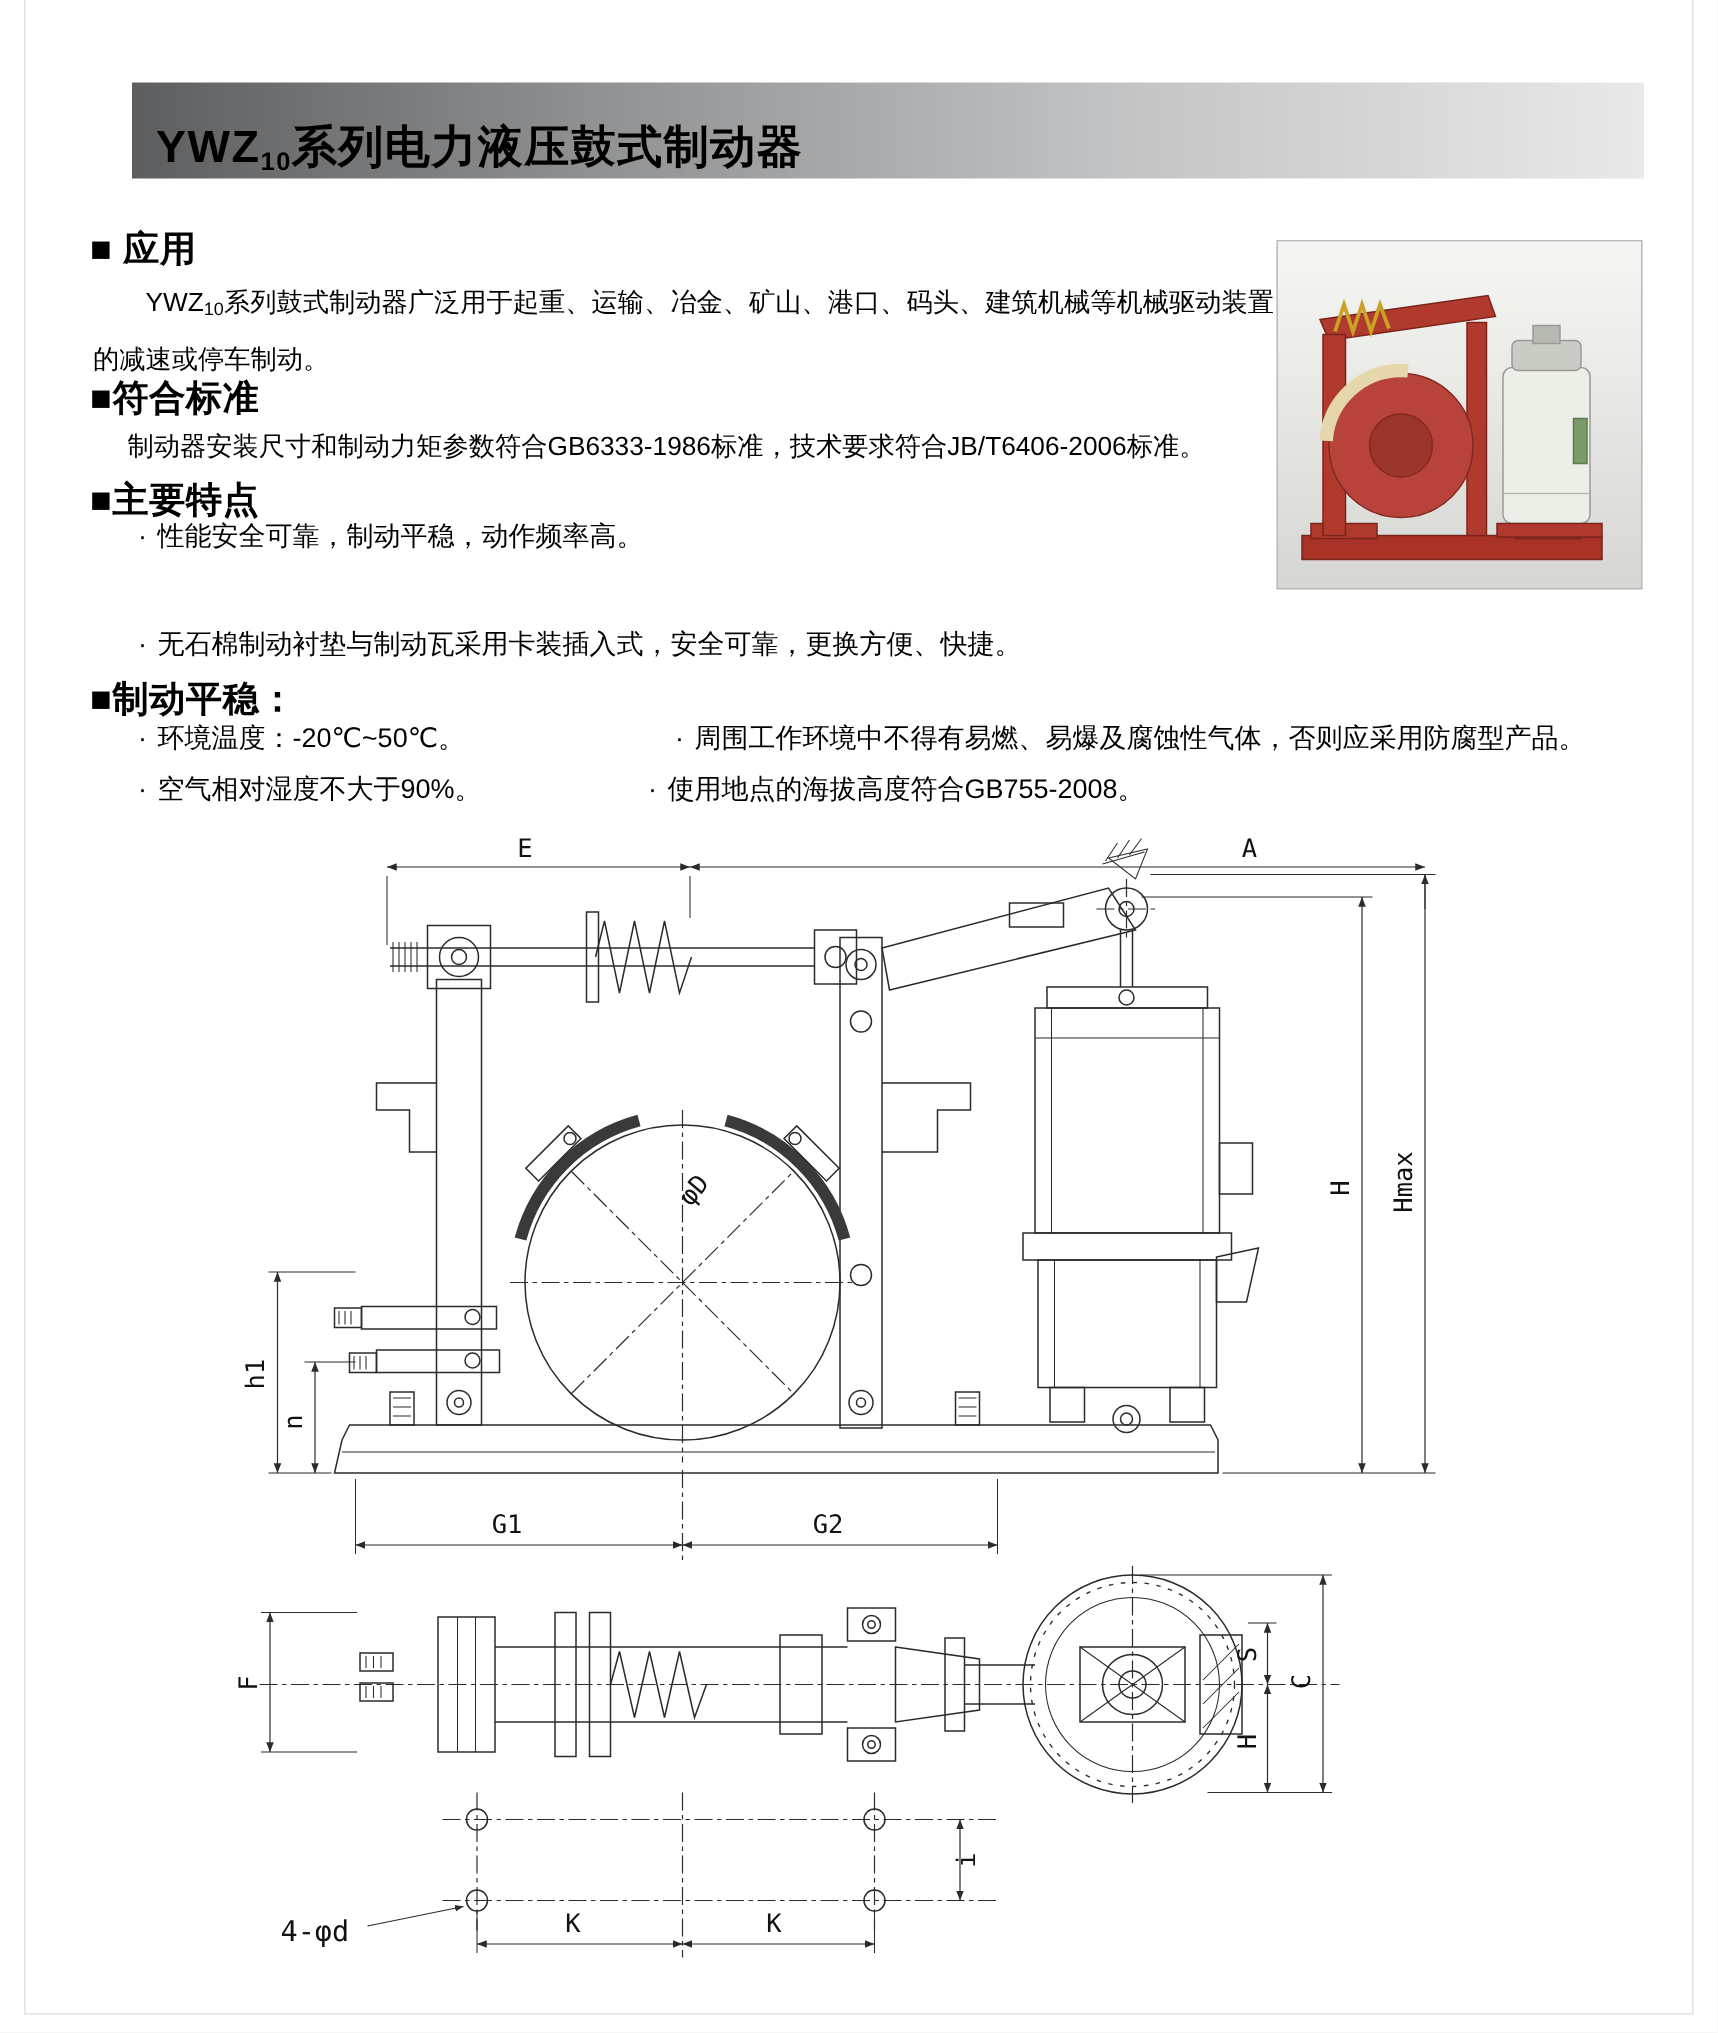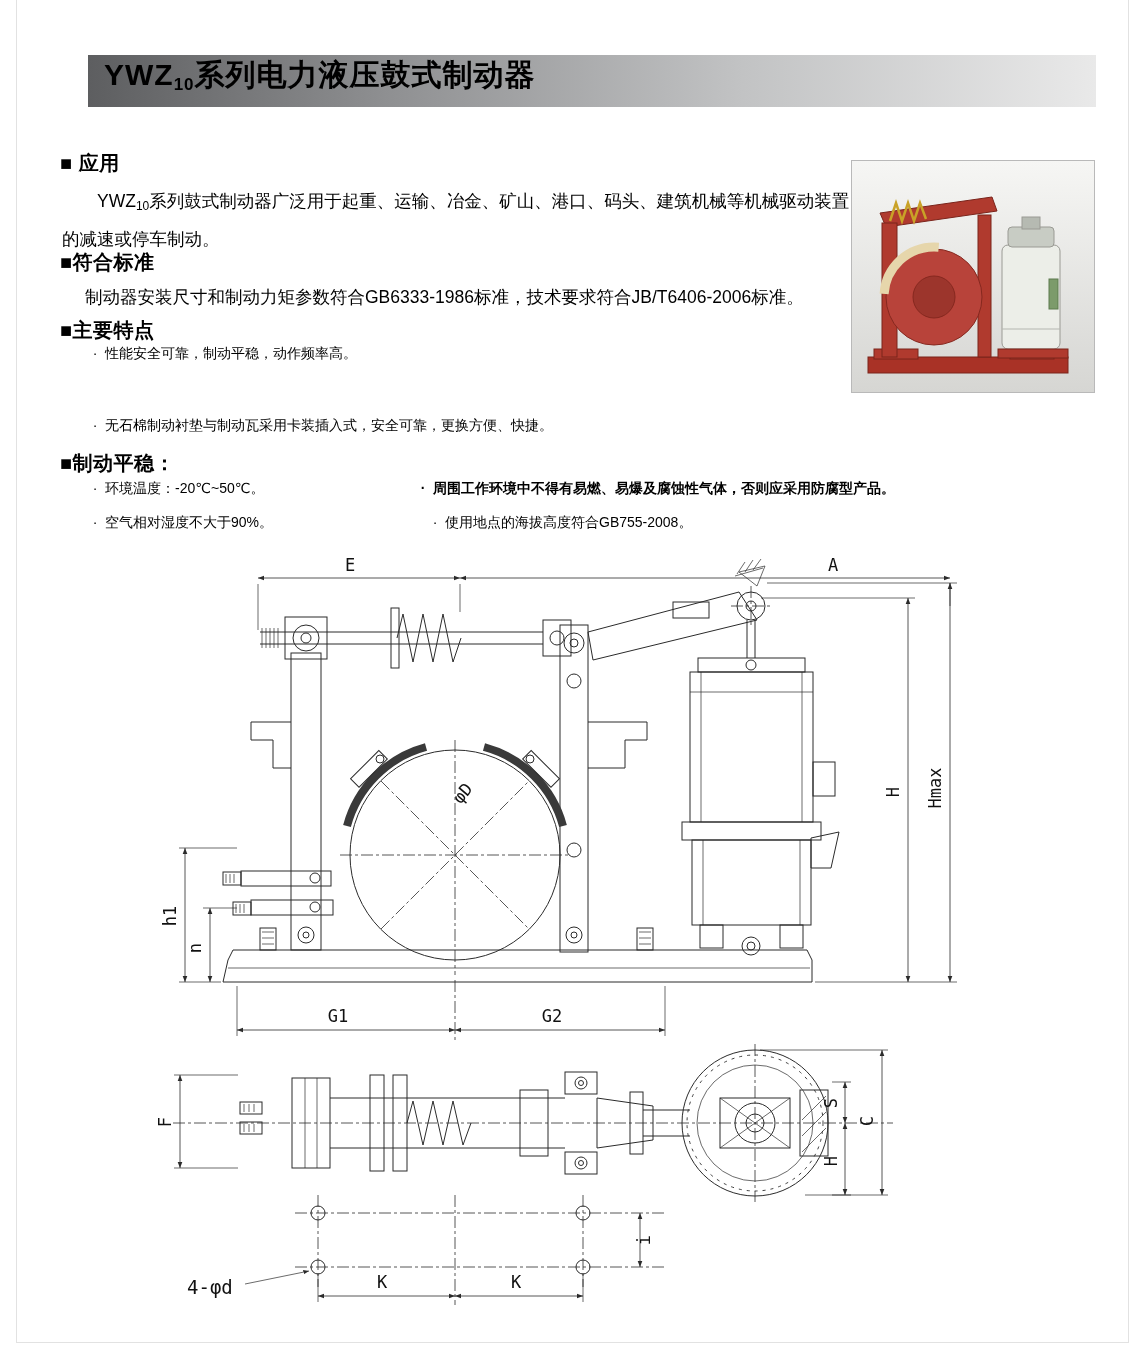--- a/index.html
+++ b/index.html
@@ -7,30 +7,30 @@
     position:relative; width:1145px; height:1355px; background:#ffffff;
     font-family:"Liberation Sans","DejaVu Sans",sans-serif; color:#000;
     overflow:hidden; margin:0 auto;
   }
   .page-edge {
     position:absolute; left:16px; right:16px; top:0; bottom:12px;
     border-left:1px solid #e2e2e2; border-right:1px solid #e2e2e2; border-bottom:1px solid #e2e2e2;
     pointer-events:none;
   }
   .header {
-    position:absolute; left:88px; top:55px; width:1008px; height:52px;
+    position:absolute; left:88px; top:55px; width:1008px; height:64px;
     background:linear-gradient(90deg,#5d5e60 0%,#8f9092 30%,#c2c3c4 65%,#e9e9e9 100%);
-    display:flex; align-items:flex-start; padding-left:16px; box-sizing:border-box;
+    display:flex; align-items:flex-end; padding-left:16px; box-sizing:border-box;
   }
   .title { font-size:30px; font-weight:700; color:#000; letter-spacing:1px; white-space:nowrap; }
   .title .sub { font-size:17px; vertical-align:-5px; }
 
-  .sec-heading { position:absolute; left:60px; font-size:20px; font-weight:700; letter-spacing:0.5px; white-space:nowrap; }
+  .sec-heading { position:absolute; left:60px; font-size:24px; font-weight:700; letter-spacing:0.5px; white-space:nowrap; }
   .para { position:absolute; font-size:17.5px; line-height:33px; }
-  .item { position:absolute; font-size:14px; white-space:nowrap; }
+  .item { position:absolute; font-size:18px; white-space:nowrap; }
   .item .bullet { display:inline-block; width:20px; text-align:center; }
 
   .photo-box {
     position:absolute; left:851px; top:160px; width:244px; height:233px;
     border:1px solid #b9b9b9; background:#ececea; box-sizing:border-box;
   }
   .photo-box svg { display:block; }
 
   .drawing { position:absolute; left:145px; top:550px; }
   svg .ln  { stroke:#2b2b2b; stroke-width:1; fill:none; }
@@ -63,21 +63,21 @@
   <div class="sec-heading" style="top:249px;">■符合标准</div>
   <div class="para" style="left:85px; top:281px; width:770px;">制动器安装尺寸和制动力矩参数符合GB6333-1986标准，技术要求符合JB/T6406-2006标准。</div>
 
   <div class="sec-heading" style="top:317px;">■主要特点</div>
   <div class="item" style="left:85px; top:345px;"><span class="bullet">·</span><span>性能安全可靠，制动平稳，动作频率高。</span></div>
   <div class="item" style="left:85px; top:417px;"><span class="bullet">·</span><span>无石棉制动衬垫与制动瓦采用卡装插入式，安全可靠，更换方便、快捷。</span></div>
 
   <div class="sec-heading" style="top:450px;">■制动平稳：</div>
   <div class="item" style="left:85px; top:480px;"><span class="bullet">·</span><span>环境温度：-20℃~50℃。</span></div>
   <div class="item" style="left:85px; top:514px;"><span class="bullet">·</span><span>空气相对湿度不大于90%。</span></div>
-  <div class="item" style="left:413px; top:480px;font-weight:bold;"><span class="bullet">·</span><span>周围工作环境中不得有易燃、易爆及腐蚀性气体，否则应采用防腐型产品。</span></div>
+  <div class="item" style="left:443px; top:480px;"><span class="bullet">·</span><span>周围工作环境中不得有易燃、易爆及腐蚀性气体，否则应采用防腐型产品。</span></div>
   <div class="item" style="left:425px; top:514px;"><span class="bullet">·</span><span>使用地点的海拔高度符合GB755-2008。</span></div>
 
   <div class="photo-box">
     <svg width="242" height="231" viewBox="0 0 242 231">
       <defs>
         <linearGradient id="pg" x1="0" y1="0" x2="0" y2="1">
           <stop offset="0" stop-color="#f6f6f4"></stop>
             <stop offset="1" stop-color="#d6d6d3"></stop>
         </linearGradient>
       </defs>

